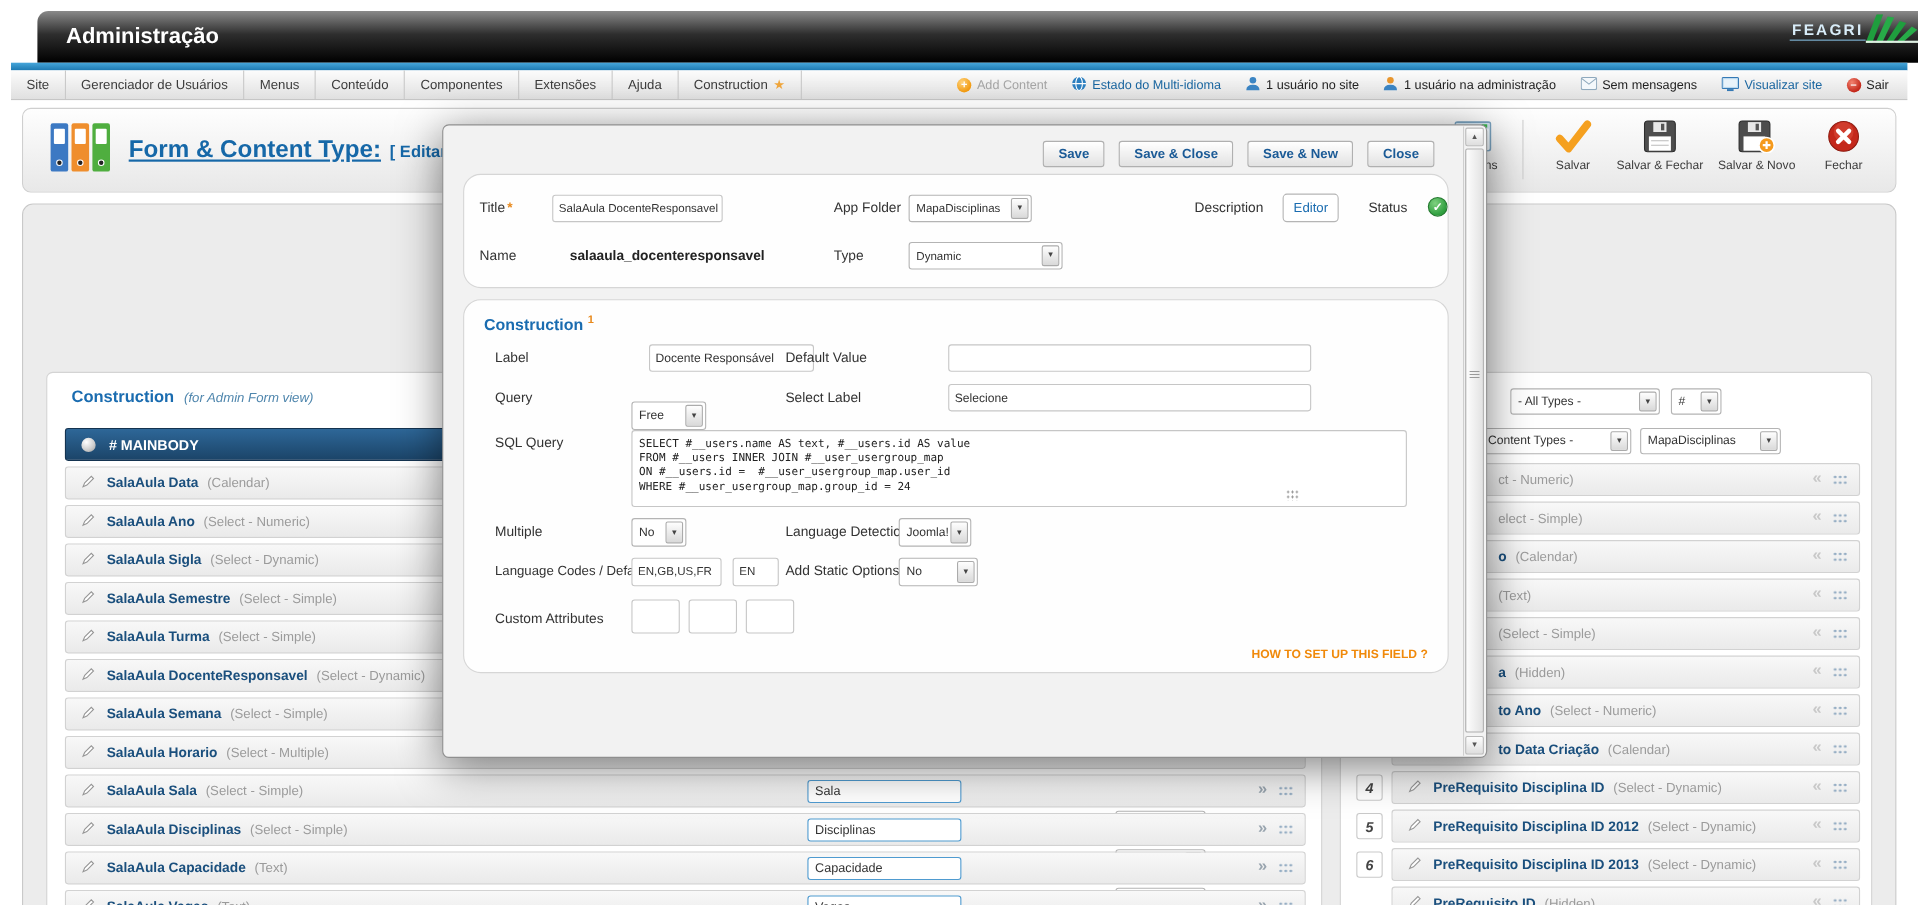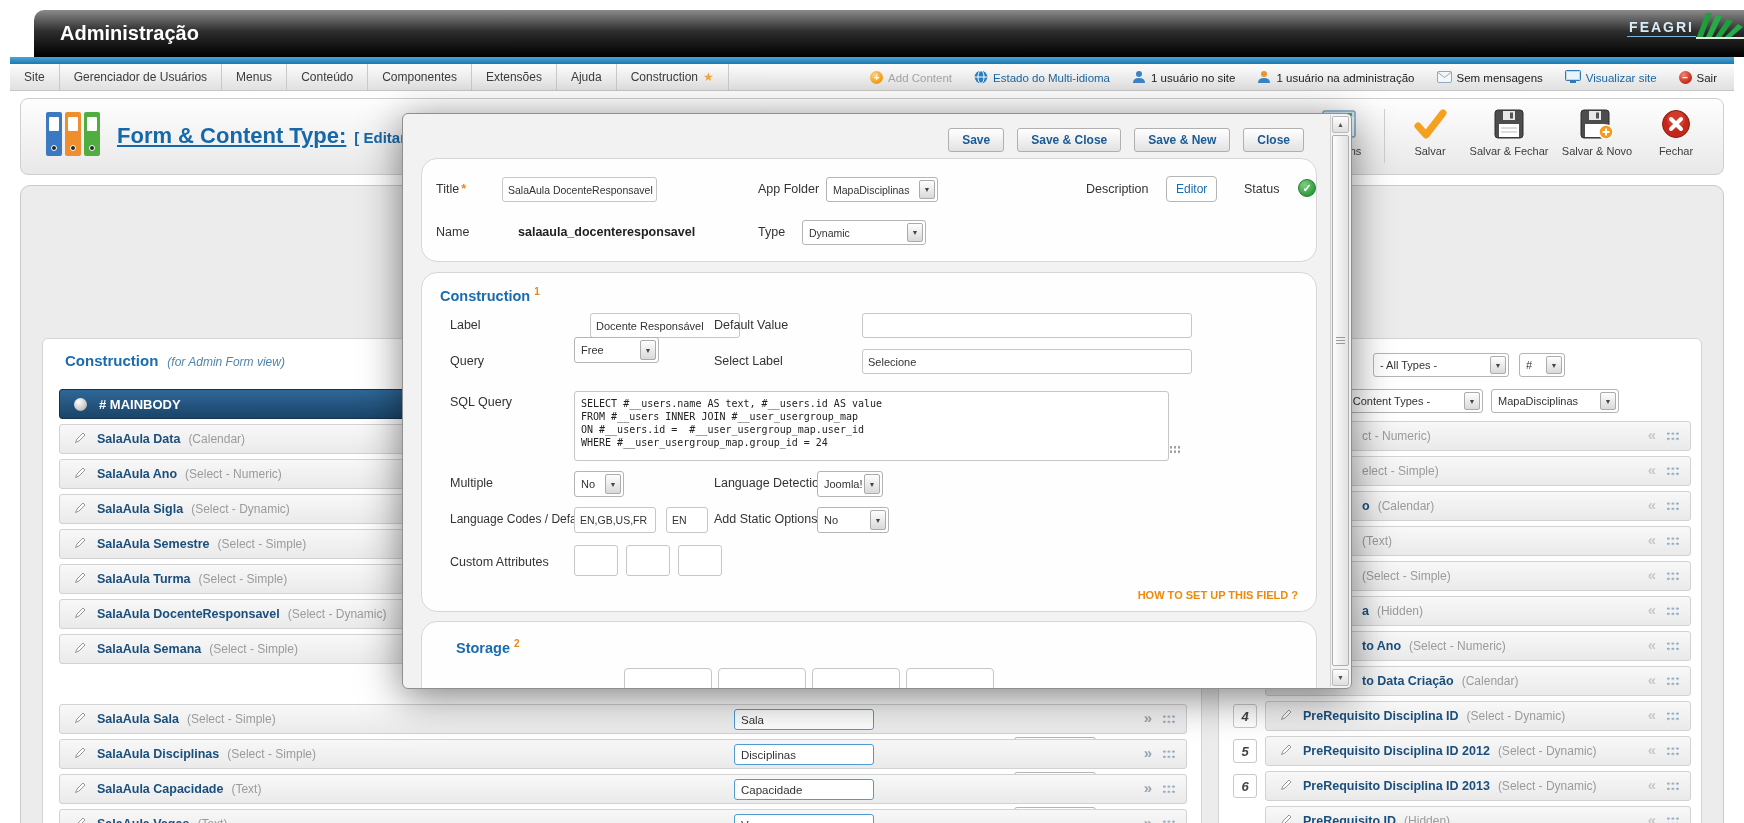--- a/index.html
+++ b/index.html
@@ -129,21 +129,21 @@
   .flabel { position:absolute; font-size:12.5px; color:#333; white-space:nowrap; }
   .req { color:#e8891c; font-weight:bold; margin-left:2px; }
   .bold-val { position:absolute; font-size:12.5px; font-weight:bold; color:#222; white-space:nowrap; }
   .secthead { position:absolute; left:18px; top:13px; font-size:14.5px; font-weight:bold; color:#1a6cb0; }
   .secthead sup { color:#e8891c; font-size:10px; font-weight:bold; }
   .editorbtn { position:absolute; left:744px; top:17px; height:26px; padding:0 9px; background:#fff;
     border:1px solid #b5b5b5; border-radius:4px; color:#1a6cb0; font-size:12px; display:flex; align-items:center; cursor:pointer; }
   .statuschk { position:absolute; left:876px; top:20px; width:18px; height:18px; border-radius:50%;
     background:radial-gradient(circle at 35% 30%, #7fd07f, #2e9e3e 70%); border:1px solid #257a30;
     color:#fff; font-size:11px; font-weight:bold; display:flex; align-items:center; justify-content:center; }
-  .sqlbox { position:absolute; left:152px; top:118px; width:595px; height:70px; background:#fff;
+  .sqlbox { position:absolute; left:152px; top:118px; width:705px; height:70px; background:#fff;
     border:1px solid #c6c6c6; border-radius:3px; font-family:"DejaVu Sans Mono", monospace; font-size:10px;
     line-height:13px; color:#222; padding:5px 6px; resize:none; overflow:hidden; }
   .sqlgrip { position:absolute; left:747px; top:172px; width:12px; height:10px;
     background-image:radial-gradient(circle,#9a9a9a 1px,transparent 1.2px); background-size:4px 4.5px; }
   .helplink { position:absolute; right:18px; bottom:10px; color:#f0890a; font-weight:bold; font-size:11px; cursor:pointer; }
 
   
   .mscroll { position:absolute; right:1px; top:1px; bottom:1px; width:20px; background:#f3f3f3; border-left:1px solid #cfcfcf; }
   .sbtn { position:absolute; left:1px; right:1px; height:17px; background:linear-gradient(#fdfdfd,#dedede);
     border:1px solid #b9b9b9; border-radius:2px; display:flex; align-items:center; justify-content:center;
@@ -395,20 +395,29 @@
       </div>
     <div class="lrow" style="top:295px">
         <div class="rowflex">
           <span class="pencil"><svg width="13" height="13" viewBox="0 0 13 13">
               <path d="M1.5 11.5 L3 8 L9 2 L11 4 L5 10 Z" fill="#fff" stroke="#979797"></path>
             </svg></span>
           <span class="rl">SalaAula Semana</span>
           <span class="rt">(Select - Simple)</span>
         </div>
       </div>
+    <div class="lrow" style="top:330px">
+        <div class="rowflex">
+          <span class="pencil"><svg width="13" height="13" viewBox="0 0 13 13">
+              <path d="M1.5 11.5 L3 8 L9 2 L11 4 L5 10 Z" fill="#fff" stroke="#979797"></path>
+            </svg></span>
+          <span class="rl">SalaAula Horario</span>
+          <span class="rt">(Select - Multiple)</span>
+        </div>
+      </div>
 
     <div class="lrow" style="top:365px">
       <div class="rowflex">
           <span class="pencil"><svg width="13" height="13" viewBox="0 0 13 13">
               <path d="M1.5 11.5 L3 8 L9 2 L11 4 L5 10 Z" fill="#fff" stroke="#979797"></path>
             </svg></span>
           <span class="rl">SalaAula Sala</span>
           <span class="rt">(Select - Simple)</span>
         </div>
       <div class="srow-input">Sala</div>
@@ -615,36 +624,36 @@
           <span class="arr">▼</span>
         </div>
       <div class="flabel" style="left:664px; top:23px">Description</div>
       <div class="editorbtn">Editor</div>
       <div class="flabel" style="left:822px; top:23px">Status</div>
       <div class="statuschk">✓</div>
 
       <div class="flabel" style="left:14px; top:66px">Name</div>
       <div class="bold-val" style="left:96px; top:66px">salaaula_docenteresponsavel</div>
       <div class="flabel" style="left:336px; top:66px">Type</div>
-      <div class="sel" style="position:absolute; left:380px; top:61px; width:124px; height:25px; font-size:10.5px">
+      <div class="sel" style="position:absolute; left:404px; top:61px; width:140px; height:25px; font-size:10.5px">
           <span>Dynamic</span>
           <span class="arr">▼</span>
         </div>
     </div>
 
     <div class="mbox box2">
       <div class="secthead"><span>Construction</span> <sup>1</sup></div>
 
       <div class="flabel" style="left:28px; top:45px">Label</div>
       <div class="inp" style="position:absolute; left:168px; top:40px; width:150px; height:25px; font-size:11px">Docente Responsável</div>
       <div class="flabel" style="left:292px; top:45px; left:292px">Default Value</div>
       <div class="inp" style="position:absolute; left:440px; top:40px; width:330px; height:25px"></div>
 
       <div class="flabel" style="left:28px; top:81px">Query</div>
-      <div class="sel" style="position:absolute; left:152px; top:64px; width:85px; height:26px">
+      <div class="sel" style="position:absolute; left:152px; top:92px; width:68px; height:26px">
           <span>Free</span>
           <span class="arr">▼</span>
         </div>
       <div class="flabel" style="left:292px; top:81px">Select Label</div>
       <div class="inp" style="position:absolute; left:440px; top:76px; width:330px; height:25px; font-size:11px">Selecione</div>
 
       <div class="flabel" style="left:28px; top:122px">SQL Query</div>
       <textarea class="sqlbox" spellcheck="false" style="">SELECT #__users.name AS text, #__users.id AS value
 FROM #__users INNER JOIN #__user_usergroup_map
 ON #__users.id =  #__user_usergroup_map.user_id
@@ -674,27 +683,20 @@
       <div class="flabel" style="left:28px; top:282px">Custom Attributes</div>
       <div class="cattr">
         <div class="inp"></div>
         <div class="inp"></div>
         <div class="inp"></div>
       </div>
 
       <div class="helplink">HOW TO SET UP THIS FIELD ?</div>
     </div>
 
-    <div class="mbox box3">
-      <div class="secthead" style="left:34px; top:16px"><span>Storage</span> <sup>2</sup></div>
-      <div class="stor-inp" style="left:202px"></div>
-      <div class="stor-inp" style="left:296px"></div>
-      <div class="stor-inp" style="left:390px"></div>
-      <div class="stor-inp" style="left:484px"></div>
-    </div>
 
     <div class="mscroll">
       <div class="sbtn up">▲</div>
       <div class="sthumb"></div>
       <div class="sbtn dn">▼</div>
     </div>
   </div>
 
 </div>
 

